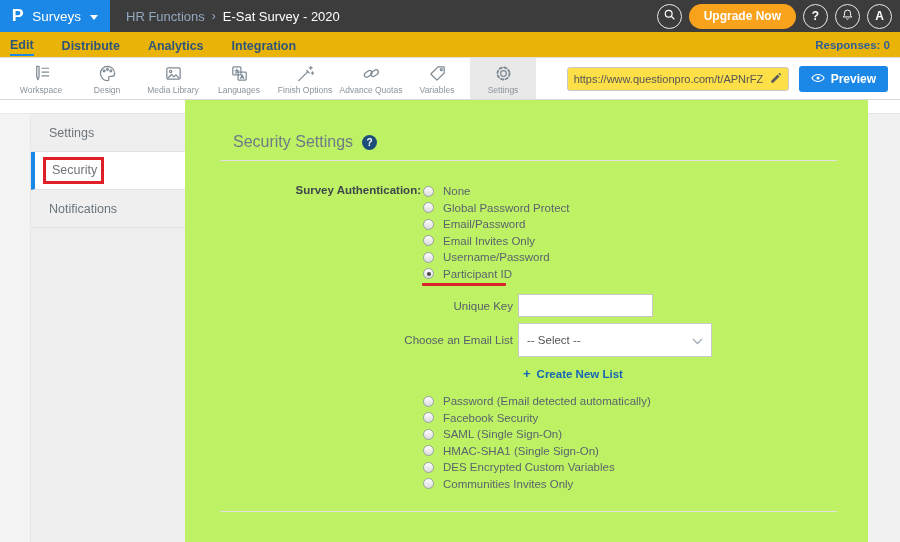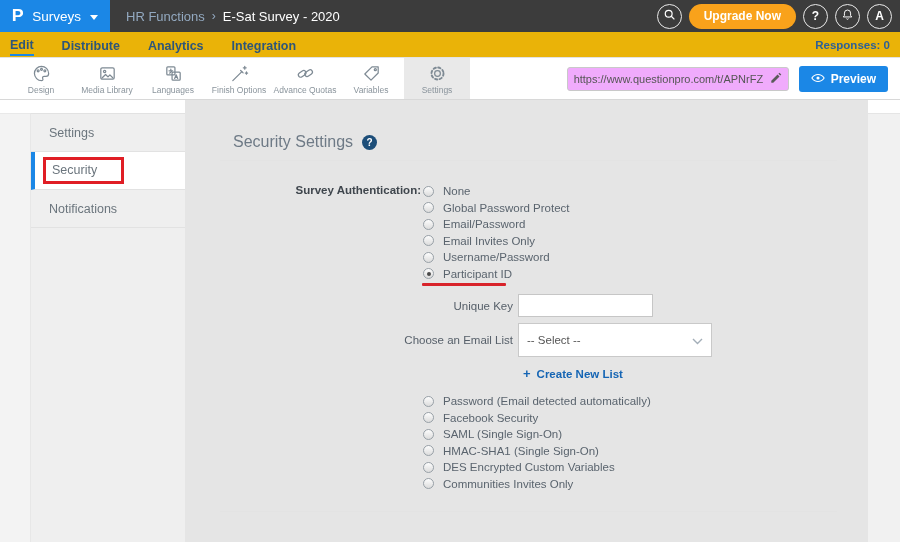--- a/index.html
+++ b/index.html
@@ -28,35 +28,35 @@
   .responses { margin-left:auto; font-size:11.5px; font-weight:bold; color:#2e6096; }
 
   
   .toolbar { height:42px; border-bottom:1px solid #d8d8d8; display:flex; align-items:stretch; background:#fff; }
   .tools { display:flex; padding-left:8px; }
   .tool { width:66px; display:flex; flex-direction:column; align-items:center; justify-content:center; gap:1px; cursor:pointer; }
   .tool.active { background:#e9e9e9; }
   .tool .t-icon { height:21px; display:flex; align-items:flex-end; }
   .tool .t-label { font-size:8.5px; color:#8a949c; white-space:nowrap; }
   .toolbar-right { margin-left:auto; display:flex; align-items:center; gap:10px; padding-right:12px; }
-  .url-box { width:222px; height:24px; background:#f0abfc; border:1px solid #c9c9c9; border-radius:3px; display:flex; align-items:center; padding:0 6px; cursor:text; }
+  .url-box { width:222px; height:24px; background:#fde047; border:1px solid #c9c9c9; border-radius:3px; display:flex; align-items:center; padding:0 6px; cursor:text; }
   .url-text { flex:1; font-size:11px; color:#555; white-space:nowrap; overflow:hidden; }
   .pencil-wrap { display:flex; align-items:center; padding-left:4px; cursor:pointer; }
   .preview-btn { background:#1b87e6; border:none; color:#fff; height:26px; border-radius:3px; padding:0 12px; display:flex; align-items:center; gap:6px; font-size:12px; font-weight:bold; cursor:pointer; }
 
   
   .content { position:relative; height:442px; background:#fff; }
   .gutter-left { position:absolute; left:0; top:13px; bottom:0; width:30px; background:#f3f3f3; border-top:1px solid #e9e9e9; }
   .gutter-right { position:absolute; right:0; top:13px; bottom:0; width:32px; background:#f1f1f1; border-top:1px solid #e5e5e5; }
   .sidebar { position:absolute; left:30px; top:13px; bottom:0; width:155px; background:#efefef; border-top:1px solid #e2e2e2; border-left:1px solid #e7e7e7; }
   .side-item { height:38px; display:flex; align-items:center; padding-left:18px; font-size:12.5px; color:#6b757d; border-bottom:1px solid #e2e2e2; cursor:pointer; }
   .side-item.active { background:#fff; border-left:4px solid #1b87e6; padding-left:8px; }
-  .red-box { border:3px solid #e01e25; padding:3px 24px 4px 6px; }
-
-  .main { position:absolute; left:185px; top:0; right:32px; bottom:0; background:#e5e5e5; padding-left:35px; overflow:hidden; }
+  .red-box { border:3px solid #e01e25; padding:3px 4px 4px 6px; }
+
+  .main { position:absolute; left:185px; top:0; right:32px; bottom:0; background:#bef264; padding-left:35px; overflow:hidden; }
   .heading-row { margin:33px 0 0 13px; display:flex; align-items:center; gap:9px; }
   .page-title { font-size:16px; color:#6e7a86; }
   .help-badge { width:15px; height:15px; border-radius:50%; background:#1d4e79; color:#fff; font-size:10px; font-weight:bold; display:flex; align-items:center; justify-content:center; cursor:pointer; }
   .rule { border-bottom:1px solid #e3e3e3; margin-top:9px; margin-right:31px; }
 
   .auth-row { display:flex; margin-top:22px; }
   .auth-label { width:201px; text-align:right; font-size:11.5px; font-weight:bold; color:#3f464d; padding-top:1px; }
   .radio-col { margin-left:2px; }
   .radio-row { display:flex; align-items:center; height:16.5px; cursor:pointer; }
   .radio { width:11px; height:11px; border-radius:50%; border:1px solid #98a0a7; background:linear-gradient(#fdfdfd,#dcdcdc); position:relative; flex-shrink:0; }
@@ -123,20 +123,31 @@
     <span class="nav-tab">Integration</span>
     <span class="responses">Responses: 0</span>
   </div>
 
   <div class="toolbar">
     <div class="tools">
       <div class="tool">
         <span class="t-icon">
           <svg width="21" height="21" viewBox="0 0 22 22">
               <g class="stk">
+                <path d="M6 3.5v11l1.2 3 1.2-3v-11z"></path>
+                <path d="M11.5 5.5h7M11.5 9.5h7M11.5 13.5h7"></path>
+              </g>
+            </svg>
+        </span>
+        <span class="t-label">Workspace</span>
+      </div>
+      <div class="tool">
+        <span class="t-icon">
+          <svg width="21" height="21" viewBox="0 0 22 22">
+              <g class="stk">
                 <path d="M11 3.5a7.5 7.5 0 1 0 .2 15c1.8 0 1.3-1.7 1-2.5-.4-1.2.3-2 1.6-2h1.9c1.7 0 2.8-1.1 2.8-3.1A7.5 7.5 0 0 0 11 3.5z"></path>
                 <circle cx="7.5" cy="8.2" r="1"></circle>
                 <circle cx="11" cy="6.6" r="1"></circle>
                 <circle cx="14.5" cy="8.2" r="1"></circle>
               </g>
             </svg>
         </span>
         <span class="t-label">Design</span>
       </div>
       <div class="tool">

